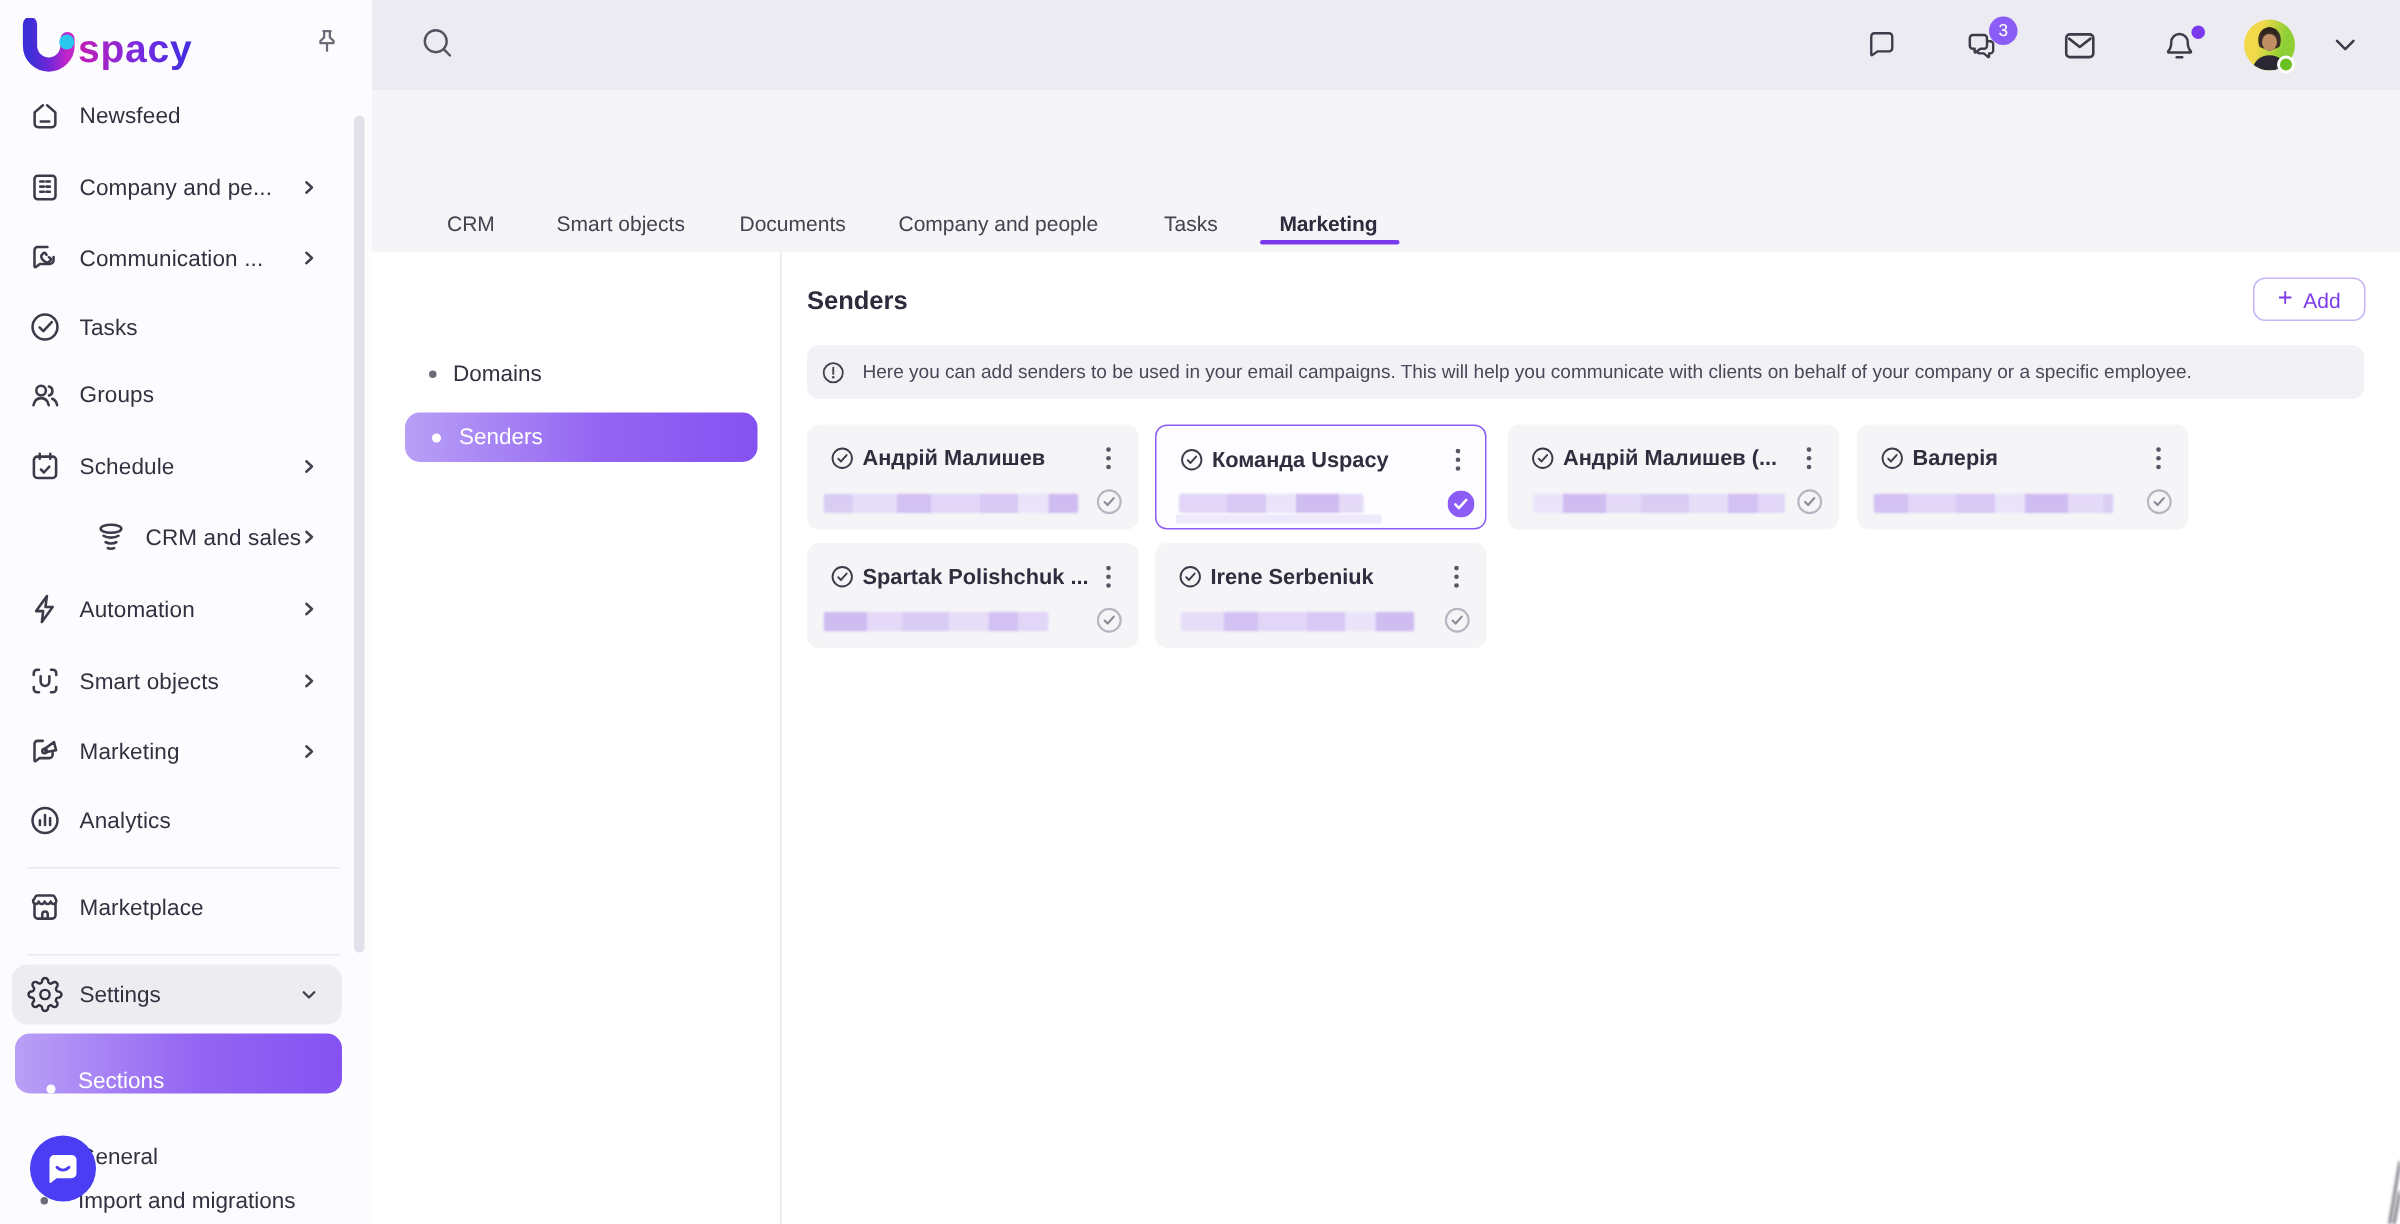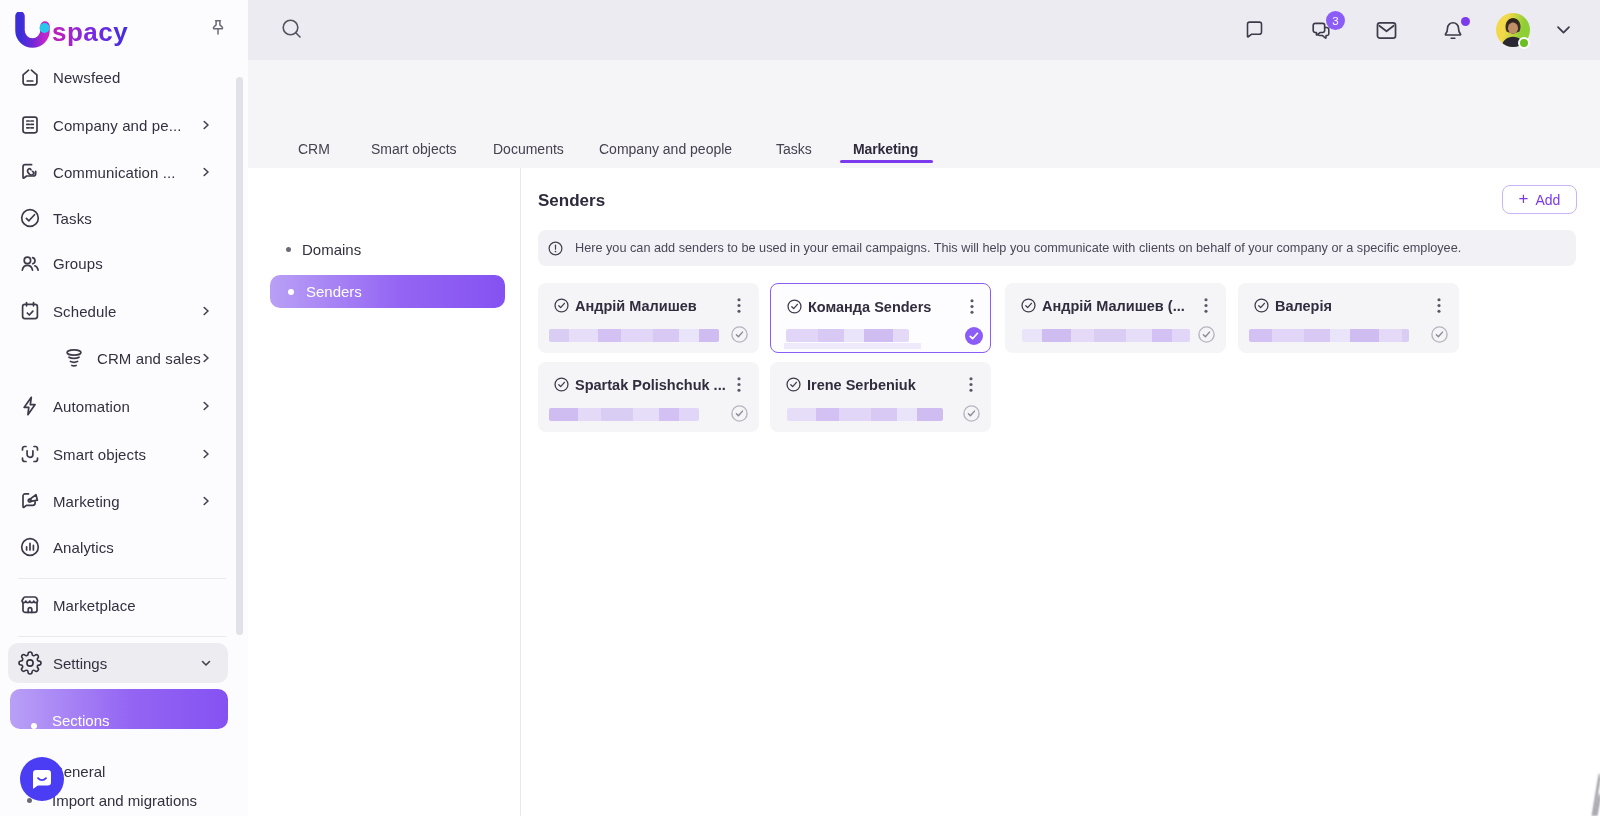--- a/index.html
+++ b/index.html
@@ -346,21 +346,21 @@
         <svg class="cstat" width="17" height="17" viewBox="0 0 17 17" fill="none" stroke-linecap="round" stroke-linejoin="round">
           <circle cx="8.5" cy="8.5" r="7.6" stroke="#b7b5c0" stroke-width="1.4"></circle>
           <path d="M5.4 8.7l2 2 4.1-4.6" stroke="#8a8894" stroke-width="1.4"></path>
         </svg>
       </div>
       <div class="card sel" style="left:522px;top:115px;">
         <svg class="ccheck" width="15" height="15" viewBox="0 0 16 16" fill="none" stroke="#3e3a49" stroke-width="1.35" stroke-linecap="round" stroke-linejoin="round">
           <circle cx="8" cy="8" r="6.9"></circle>
           <path d="M5.1 8.3l2 2 4-4.6"></path>
         </svg>
-        <span class="cname">Команда Senders</span>
+        <span class="cname">Команда Uspacy</span>
         <svg class="cdots" width="4" height="15" viewBox="0 0 4 15" fill="#5a5665">
           <circle cx="2" cy="1.7" r="1.55"></circle>
           <circle cx="2" cy="7.5" r="1.55"></circle>
           <circle cx="2" cy="13.3" r="1.55"></circle>
         </svg>
         <div class="cblur" style="width:123px;left:15px;top:45px;">
           <span style="position:absolute;left:0px;top:0;width:32px;height:13px;background:#e1d6f7"></span>
           <span style="position:absolute;left:32px;top:0;width:26px;height:13px;background:#d7c8f4"></span>
           <span style="position:absolute;left:58px;top:0;width:20px;height:13px;background:#eae4fa"></span>
           <span style="position:absolute;left:78px;top:0;width:29px;height:13px;background:#cfbcf1"></span>

